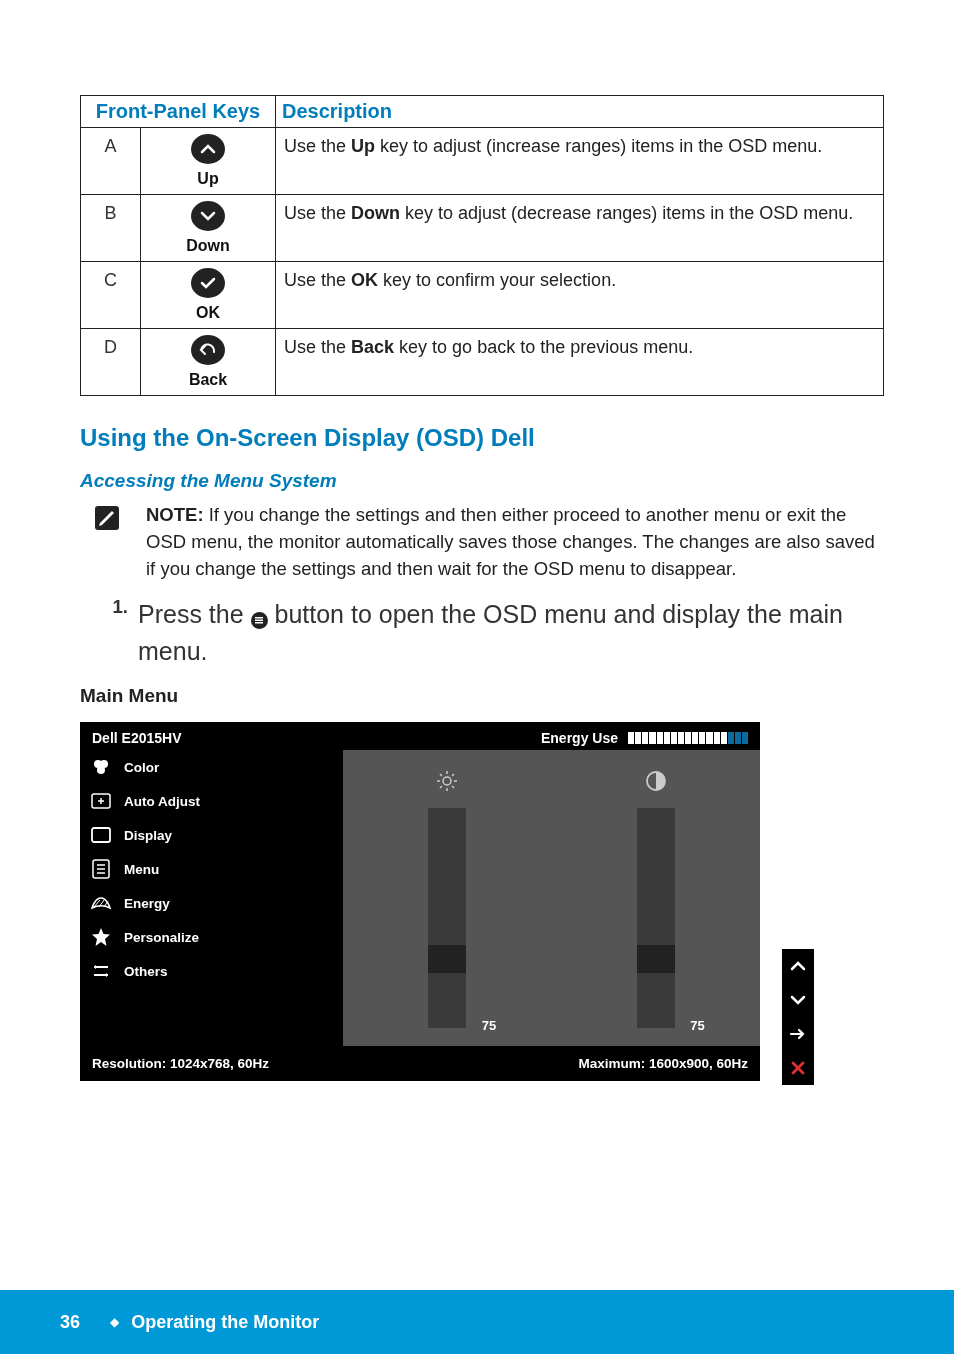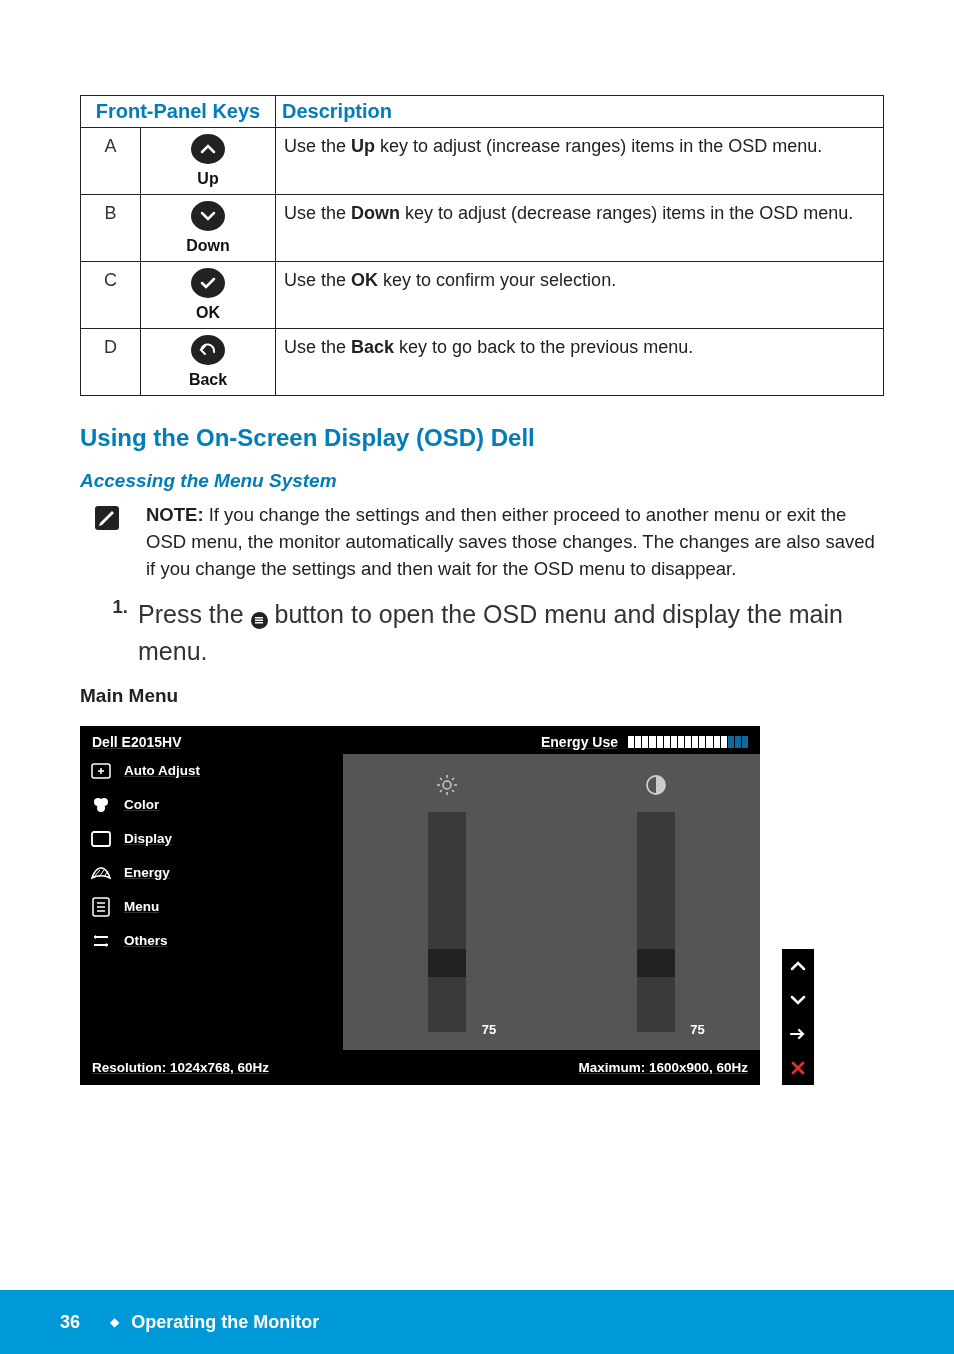--- a/index.html
+++ b/index.html
@@ -113,22 +113,21 @@
     font-size: 19px;
     font-weight: 600;
     color: #222;
     margin-top: 16px;
     margin-bottom: 12px;
   }
   
   .osd-wrap {
     display: flex;
     gap: 22px;
-    align-items: flex-end;
-    text-decoration: underline;
+    align-items: center;
   }
   .osd {
     width: 680px;
     background: #000;
     color: #fff;
     font-family: Arial, sans-serif;
   }
   .osd-top {
     display: flex;
     justify-content: space-between;
@@ -368,64 +367,72 @@
               <span class="energy-seg off"></span>
               <span class="energy-seg off"></span>
               <span class="energy-seg off"></span>
           </span>
         </span>
       </div>
       <div class="osd-body">
         <div class="osd-menu">
           <div class="osd-item">
             <span class="osd-icon">
-              <svg width="20" height="16" viewBox="0 0 20 16">
-                  <rect x="1" y="1" width="18" height="14" rx="2" fill="none" stroke="#fff" stroke-width="1.5"></rect>
-                  <path d="M7 8 h6 M10 5 v6" stroke="#fff" stroke-width="1.5"></path>
-                </svg>
-            </span>
-            <span>Auto Adjust</span>
-          </div>
-          <div class="osd-item">
-            <span class="osd-icon">
               <svg width="20" height="18" viewBox="0 0 20 18">
                   <circle cx="7" cy="6" r="4" fill="#fff"></circle>
                   <circle cx="13" cy="6" r="4" fill="#fff"></circle>
                   <circle cx="10" cy="12" r="4" fill="#fff"></circle>
                 </svg>
             </span>
             <span>Color</span>
           </div>
           <div class="osd-item">
             <span class="osd-icon">
               <svg width="20" height="16" viewBox="0 0 20 16">
+                  <rect x="1" y="1" width="18" height="14" rx="2" fill="none" stroke="#fff" stroke-width="1.5"></rect>
+                  <path d="M7 8 h6 M10 5 v6" stroke="#fff" stroke-width="1.5"></path>
+                </svg>
+            </span>
+            <span>Auto Adjust</span>
+          </div>
+          <div class="osd-item">
+            <span class="osd-icon">
+              <svg width="20" height="16" viewBox="0 0 20 16">
                   <rect x="1" y="1" width="18" height="14" rx="2" fill="none" stroke="#fff" stroke-width="1.8"></rect>
                 </svg>
             </span>
             <span>Display</span>
-          </div>
-          <div class="osd-item">
-            <span class="osd-icon">
-              <svg width="22" height="16" viewBox="0 0 22 16">
-                  <path d="M2 13 C2 13 5 3 11 3 C17 3 20 13 20 13 C14 10 8 10 2 13 Z" fill="none" stroke="#fff" stroke-width="1.5"></path>
-                  <path d="M4 12 L10 5 M9 12 L14 5 M14 12 L18 6" stroke="#fff" stroke-width="1"></path>
-                </svg>
-            </span>
-            <span>Energy</span>
           </div>
           <div class="osd-item">
             <span class="osd-icon">
               <svg width="18" height="20" viewBox="0 0 18 20">
                   <rect x="1" y="1" width="16" height="18" rx="2" fill="none" stroke="#fff" stroke-width="1.5"></rect>
                   <line x1="5" y1="6" x2="13" y2="6" stroke="#fff" stroke-width="1.5"></line>
                   <line x1="5" y1="10" x2="13" y2="10" stroke="#fff" stroke-width="1.5"></line>
                   <line x1="5" y1="14" x2="13" y2="14" stroke="#fff" stroke-width="1.5"></line>
                 </svg>
             </span>
             <span>Menu</span>
+          </div>
+          <div class="osd-item">
+            <span class="osd-icon">
+              <svg width="22" height="16" viewBox="0 0 22 16">
+                  <path d="M2 13 C2 13 5 3 11 3 C17 3 20 13 20 13 C14 10 8 10 2 13 Z" fill="none" stroke="#fff" stroke-width="1.5"></path>
+                  <path d="M4 12 L10 5 M9 12 L14 5 M14 12 L18 6" stroke="#fff" stroke-width="1"></path>
+                </svg>
+            </span>
+            <span>Energy</span>
+          </div>
+          <div class="osd-item">
+            <span class="osd-icon">
+              <svg width="20" height="20" viewBox="0 0 20 20">
+                  <path d="M10 1 L12.5 7 L19 7.5 L14 12 L15.5 19 L10 15 L4.5 19 L6 12 L1 7.5 L7.5 7 Z" fill="#fff"></path>
+                </svg>
+            </span>
+            <span>Personalize</span>
           </div>
           <div class="osd-item">
             <span class="osd-icon">
               <svg width="20" height="18" viewBox="0 0 20 18">
                   <path d="M3 5 h14 M3 13 h14" stroke="#fff" stroke-width="1.8"></path>
                   <path d="M4 3 l3 2 l-3 2 M16 11 l-3 2 l3 2" fill="#fff"></path>
                 </svg>
             </span>
             <span>Others</span>
           </div>

